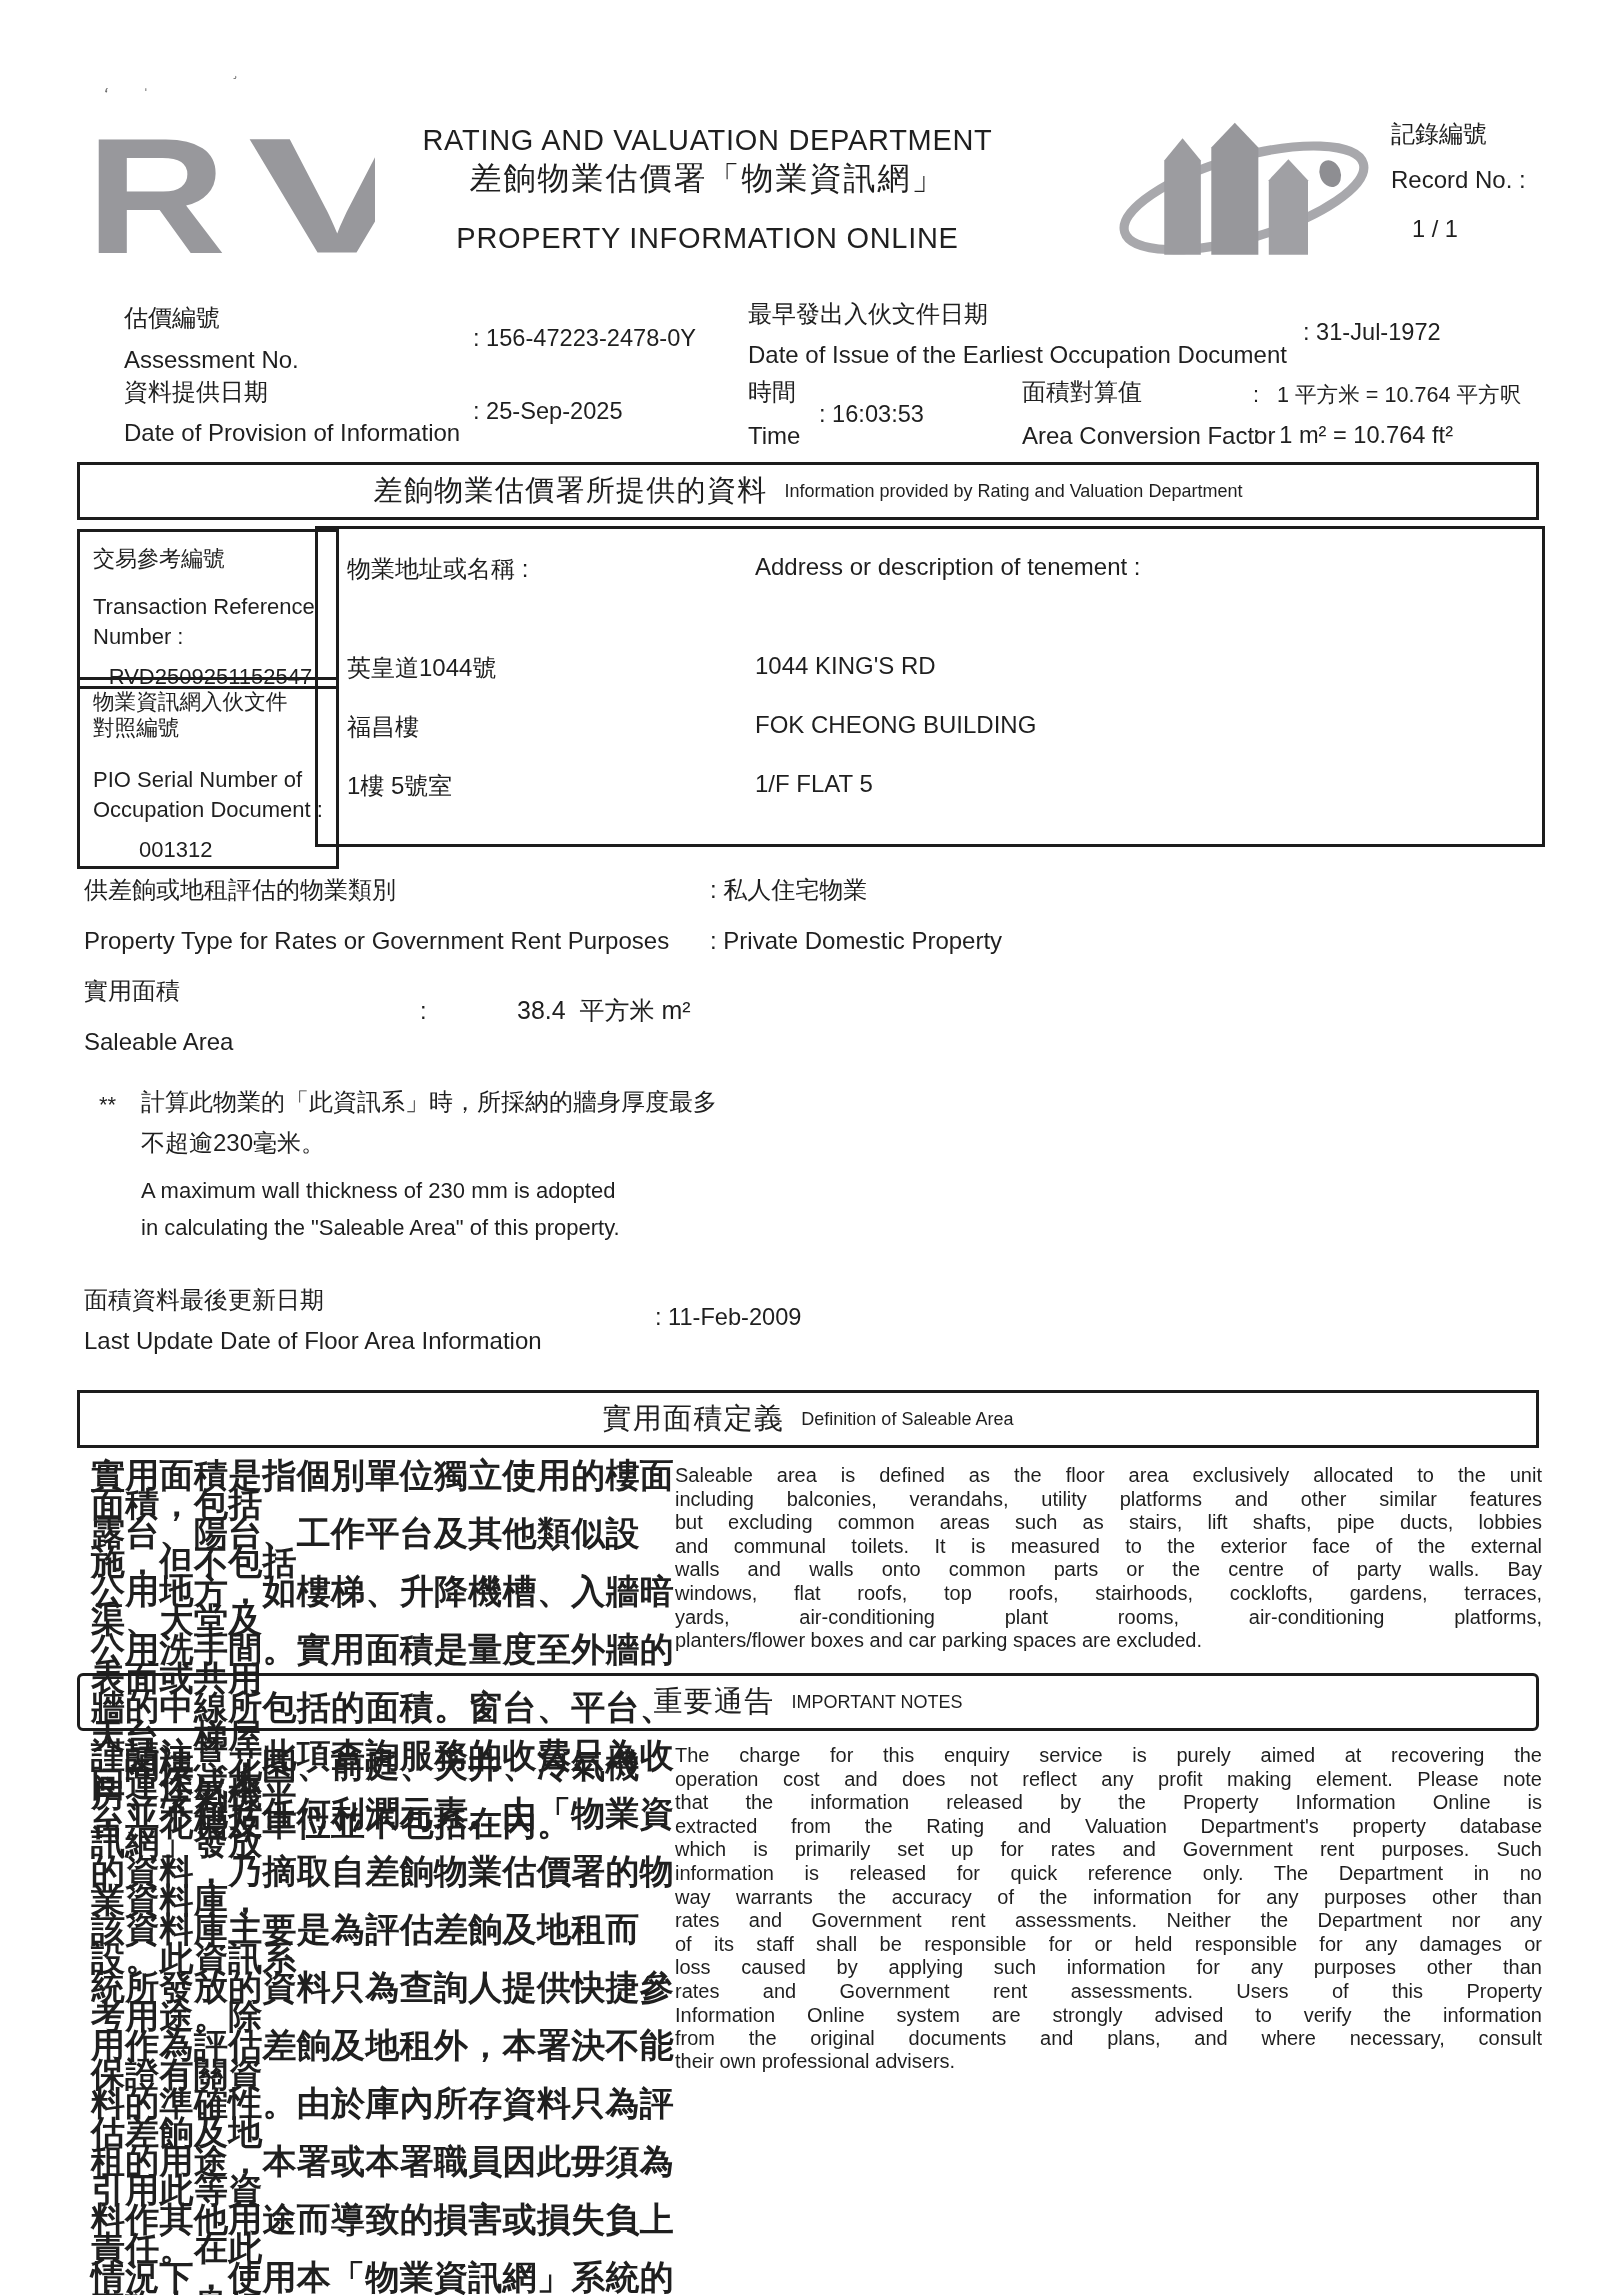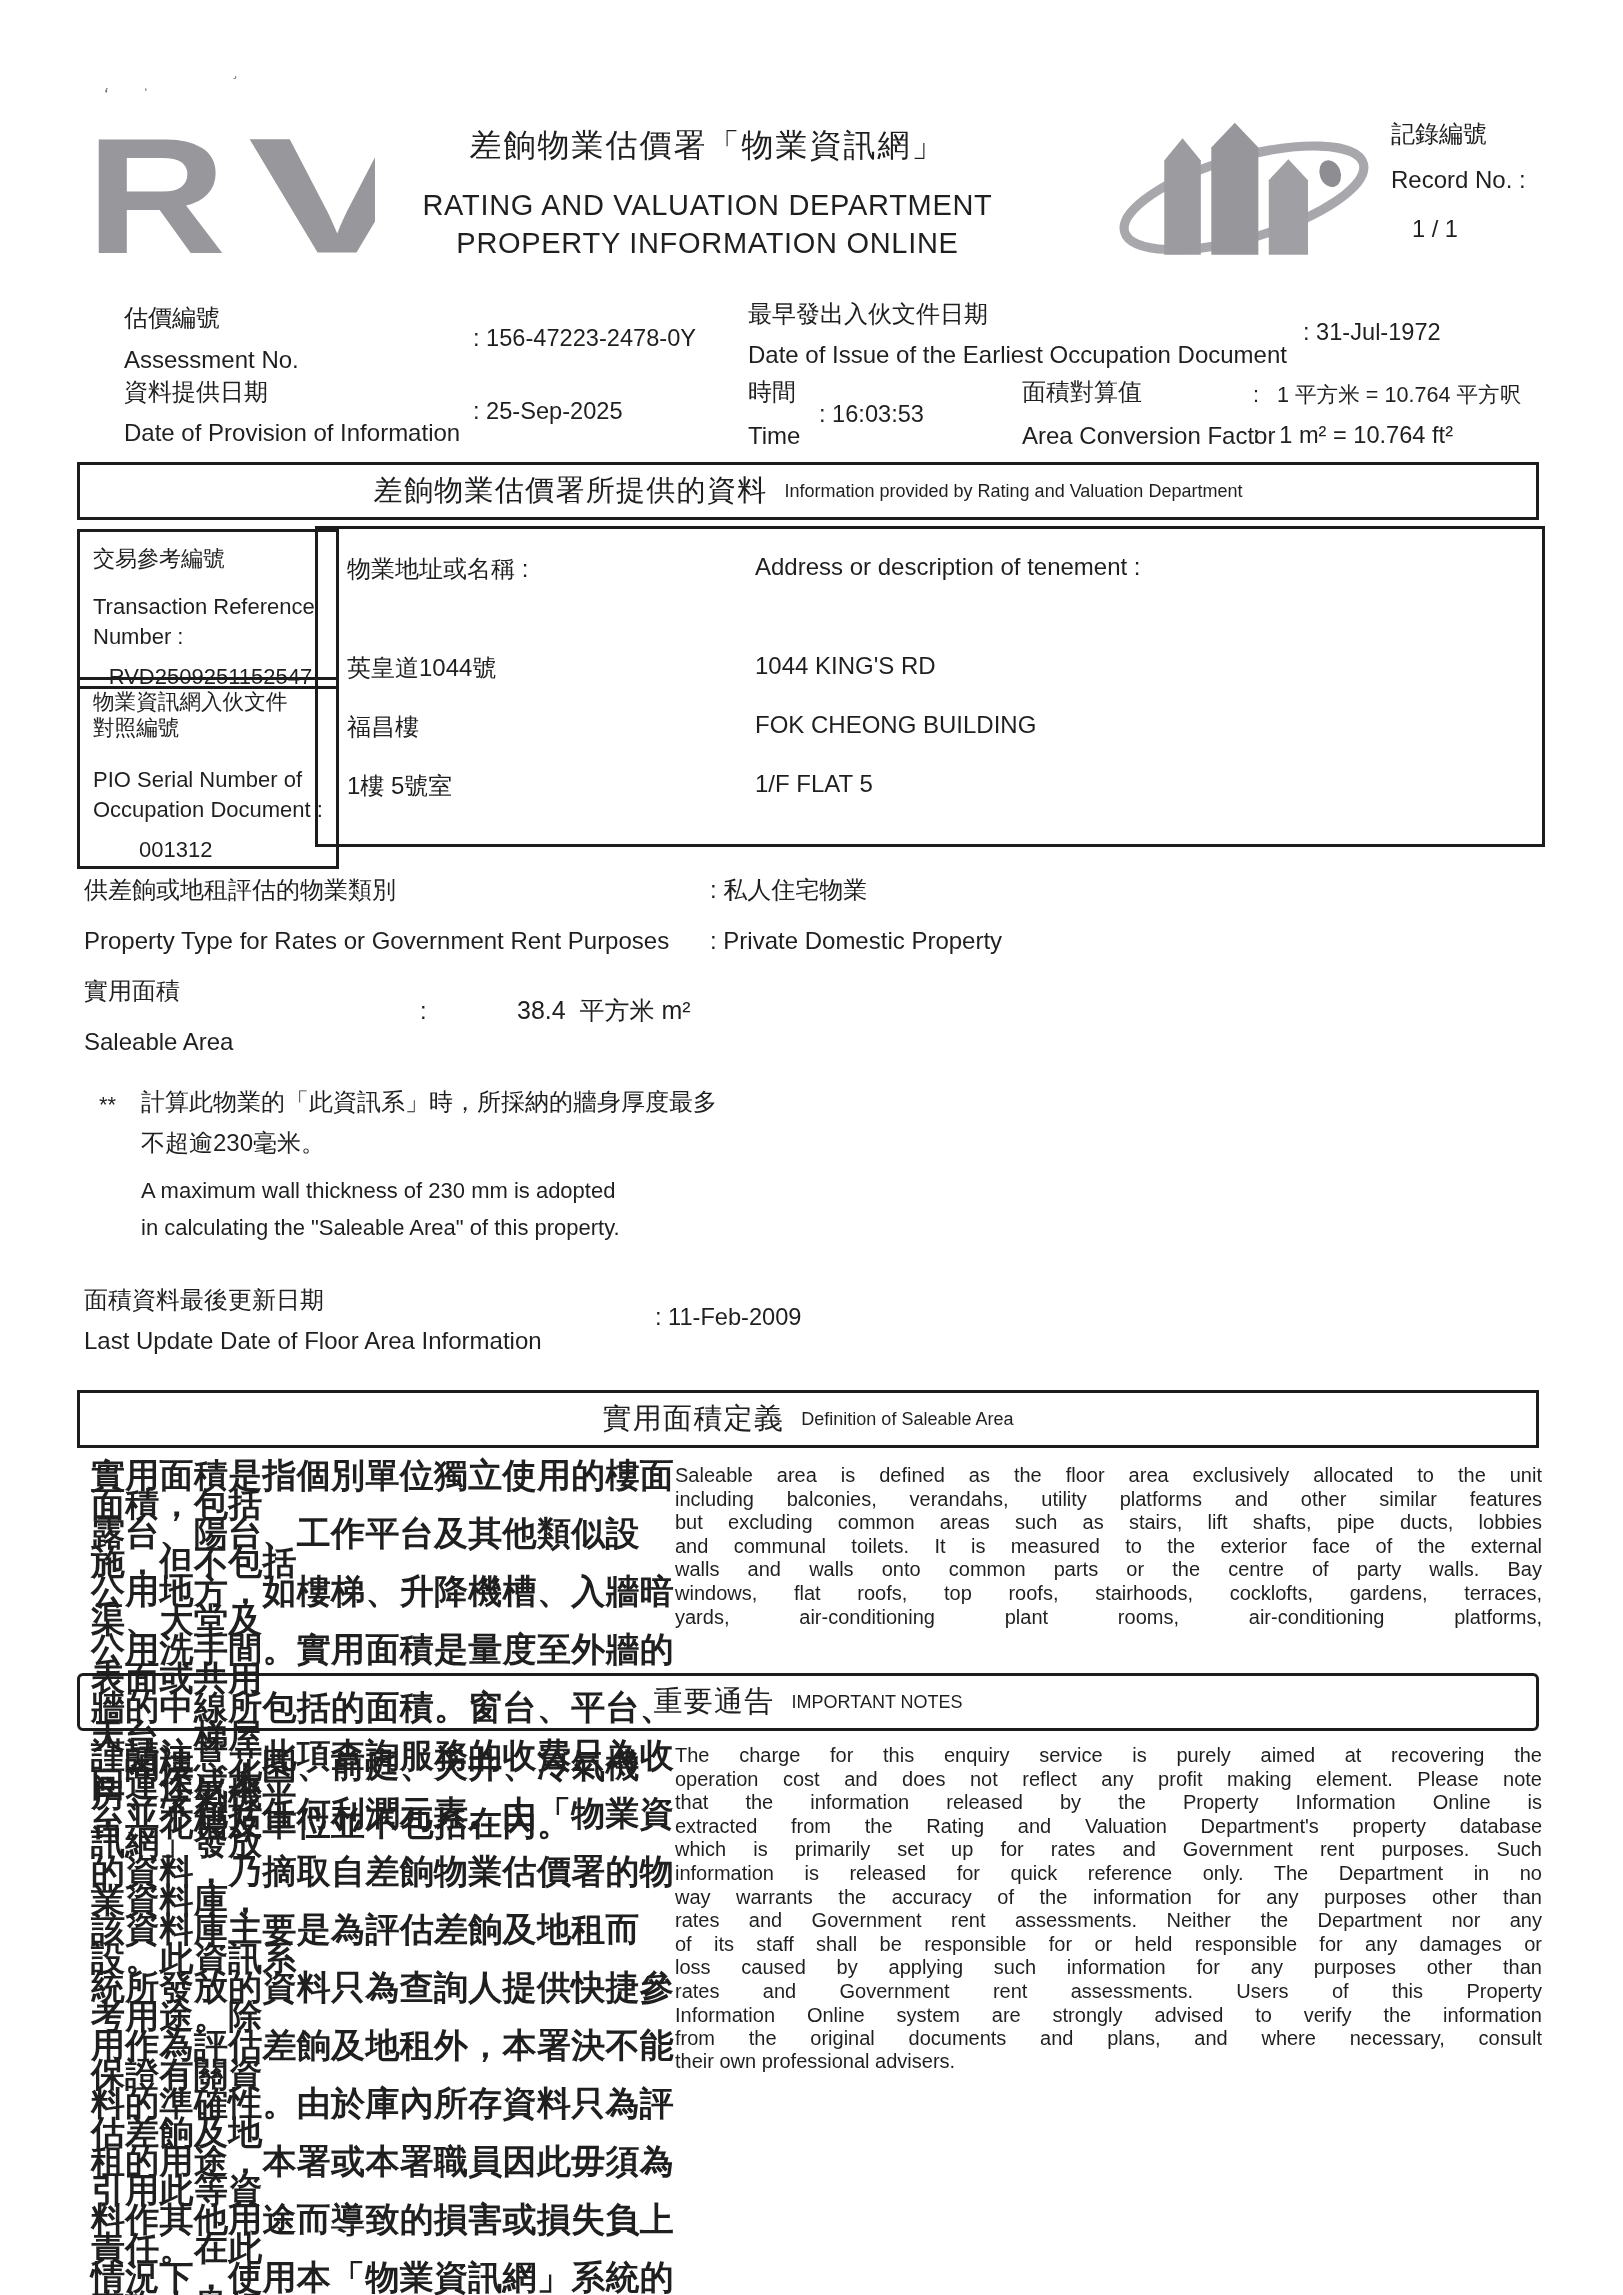--- a/index.html
+++ b/index.html
@@ -62,22 +62,22 @@
   <div class="artifact" style="left:103px;top:84px;font-size:19.6px;transform:rotate(14deg);">ʻ</div>
   <div class="artifact" style="left:143px;top:85px;font-size:17px;">ˈ</div>
   <div class="artifact" style="left:228px;top:71px;font-size:19.6px;transform:rotate(40deg);">ʾ</div>
 
   <svg class="abs" style="left:80px;top:110px;" width="295" height="157" viewBox="0 0 450 240">
     <text x="2" y="218" font-size="252" font-weight="bold" fill="#98989c" transform="translate(6,0) scale(1.18,1)">R</text>
     <text x="0" y="0" font-size="252" font-weight="bold" fill="#98989c" stroke="#ffffff" stroke-width="7" paint-order="stroke" transform="translate(256,218) scale(1.62,1)">V</text>
   </svg>
 
   <div class="abs" style="left:367px;top:124px;width:681px;text-align:center;white-space:normal;">
+    <div style="font-size:29px;letter-spacing:0.7px;">RATING AND VALUATION DEPARTMENT</div>
     <div style="font-size:32px;letter-spacing:2px;margin-bottom:21px;">差餉物業估價署「物業資訊網」</div>
-    <div style="font-size:29px;letter-spacing:0.7px;">RATING AND VALUATION DEPARTMENT</div>
     <div style="font-size:29px;letter-spacing:0.7px;margin-top:5.2px;">PROPERTY INFORMATION ONLINE</div>
   </div>
 
   <svg class="abs" style="left:1113px;top:90px;" width="275" height="196" viewBox="0 0 420 300">
     <ellipse cx="200" cy="165" rx="190" ry="62" fill="none" stroke="#a8a8ac" stroke-width="14" transform="rotate(-16 200 165)"></ellipse>
     <polygon points="78,108 106,74 134,108 134,252 78,252" fill="#9c9ca0"></polygon>
     <polygon points="150,88 186,50 222,88 222,252 150,252" fill="#97979b"></polygon>
     <polygon points="238,138 268,106 298,138 298,252 238,252" fill="#a0a0a4"></polygon>
     <ellipse cx="332" cy="128" rx="16" ry="21" fill="#8e8e92" transform="rotate(-20 332 128)"></ellipse>
   </svg>
@@ -174,20 +174,21 @@
 牆的中線所包括的面積。窗台、平台、天台、梯屋
 、閣樓、花園、前庭、天井、冷氣機房、冷氣機平
 台、花槽及車位並不包括在內。</div>
   <div class="bodycol-en" style="top:1464px;">Saleable area is defined as the floor area exclusively allocated to the unit
 including balconies, verandahs, utility platforms and other similar features
 but excluding common areas such as stairs, lift shafts, pipe ducts, lobbies
 and communal toilets.  It is measured to the exterior face of the external
 walls and walls onto common parts or the centre of party walls.  Bay
 windows, flat roofs, top roofs, stairhoods, cocklofts, gardens, terraces,
 yards,  air-conditioning  plant  rooms,  air-conditioning  platforms,</div>
+  <div class="bodycol-en-last" style="top:1629px;">planters/flower boxes and car parking spaces are excluded.</div>
 
   <div class="hdrbox" style="top:1673px;border-radius:6px;">
     <span class="t-zh">重要通告</span>
     <span class="t-en">IMPORTANT NOTES</span>
   </div>
   <div class="bodycol-zh" style="top:1741px;">謹請注意，此項查詢服務的收費只為收回運作成本
 ，並不包括任何利潤元素。由「物業資訊網」發放
 的資料，乃摘取自差餉物業估價署的物業資料庫，
 該資料庫主要是為評估差餉及地租而設。此資訊系
 統所發放的資料只為查詢人提供快捷參考用途。除

